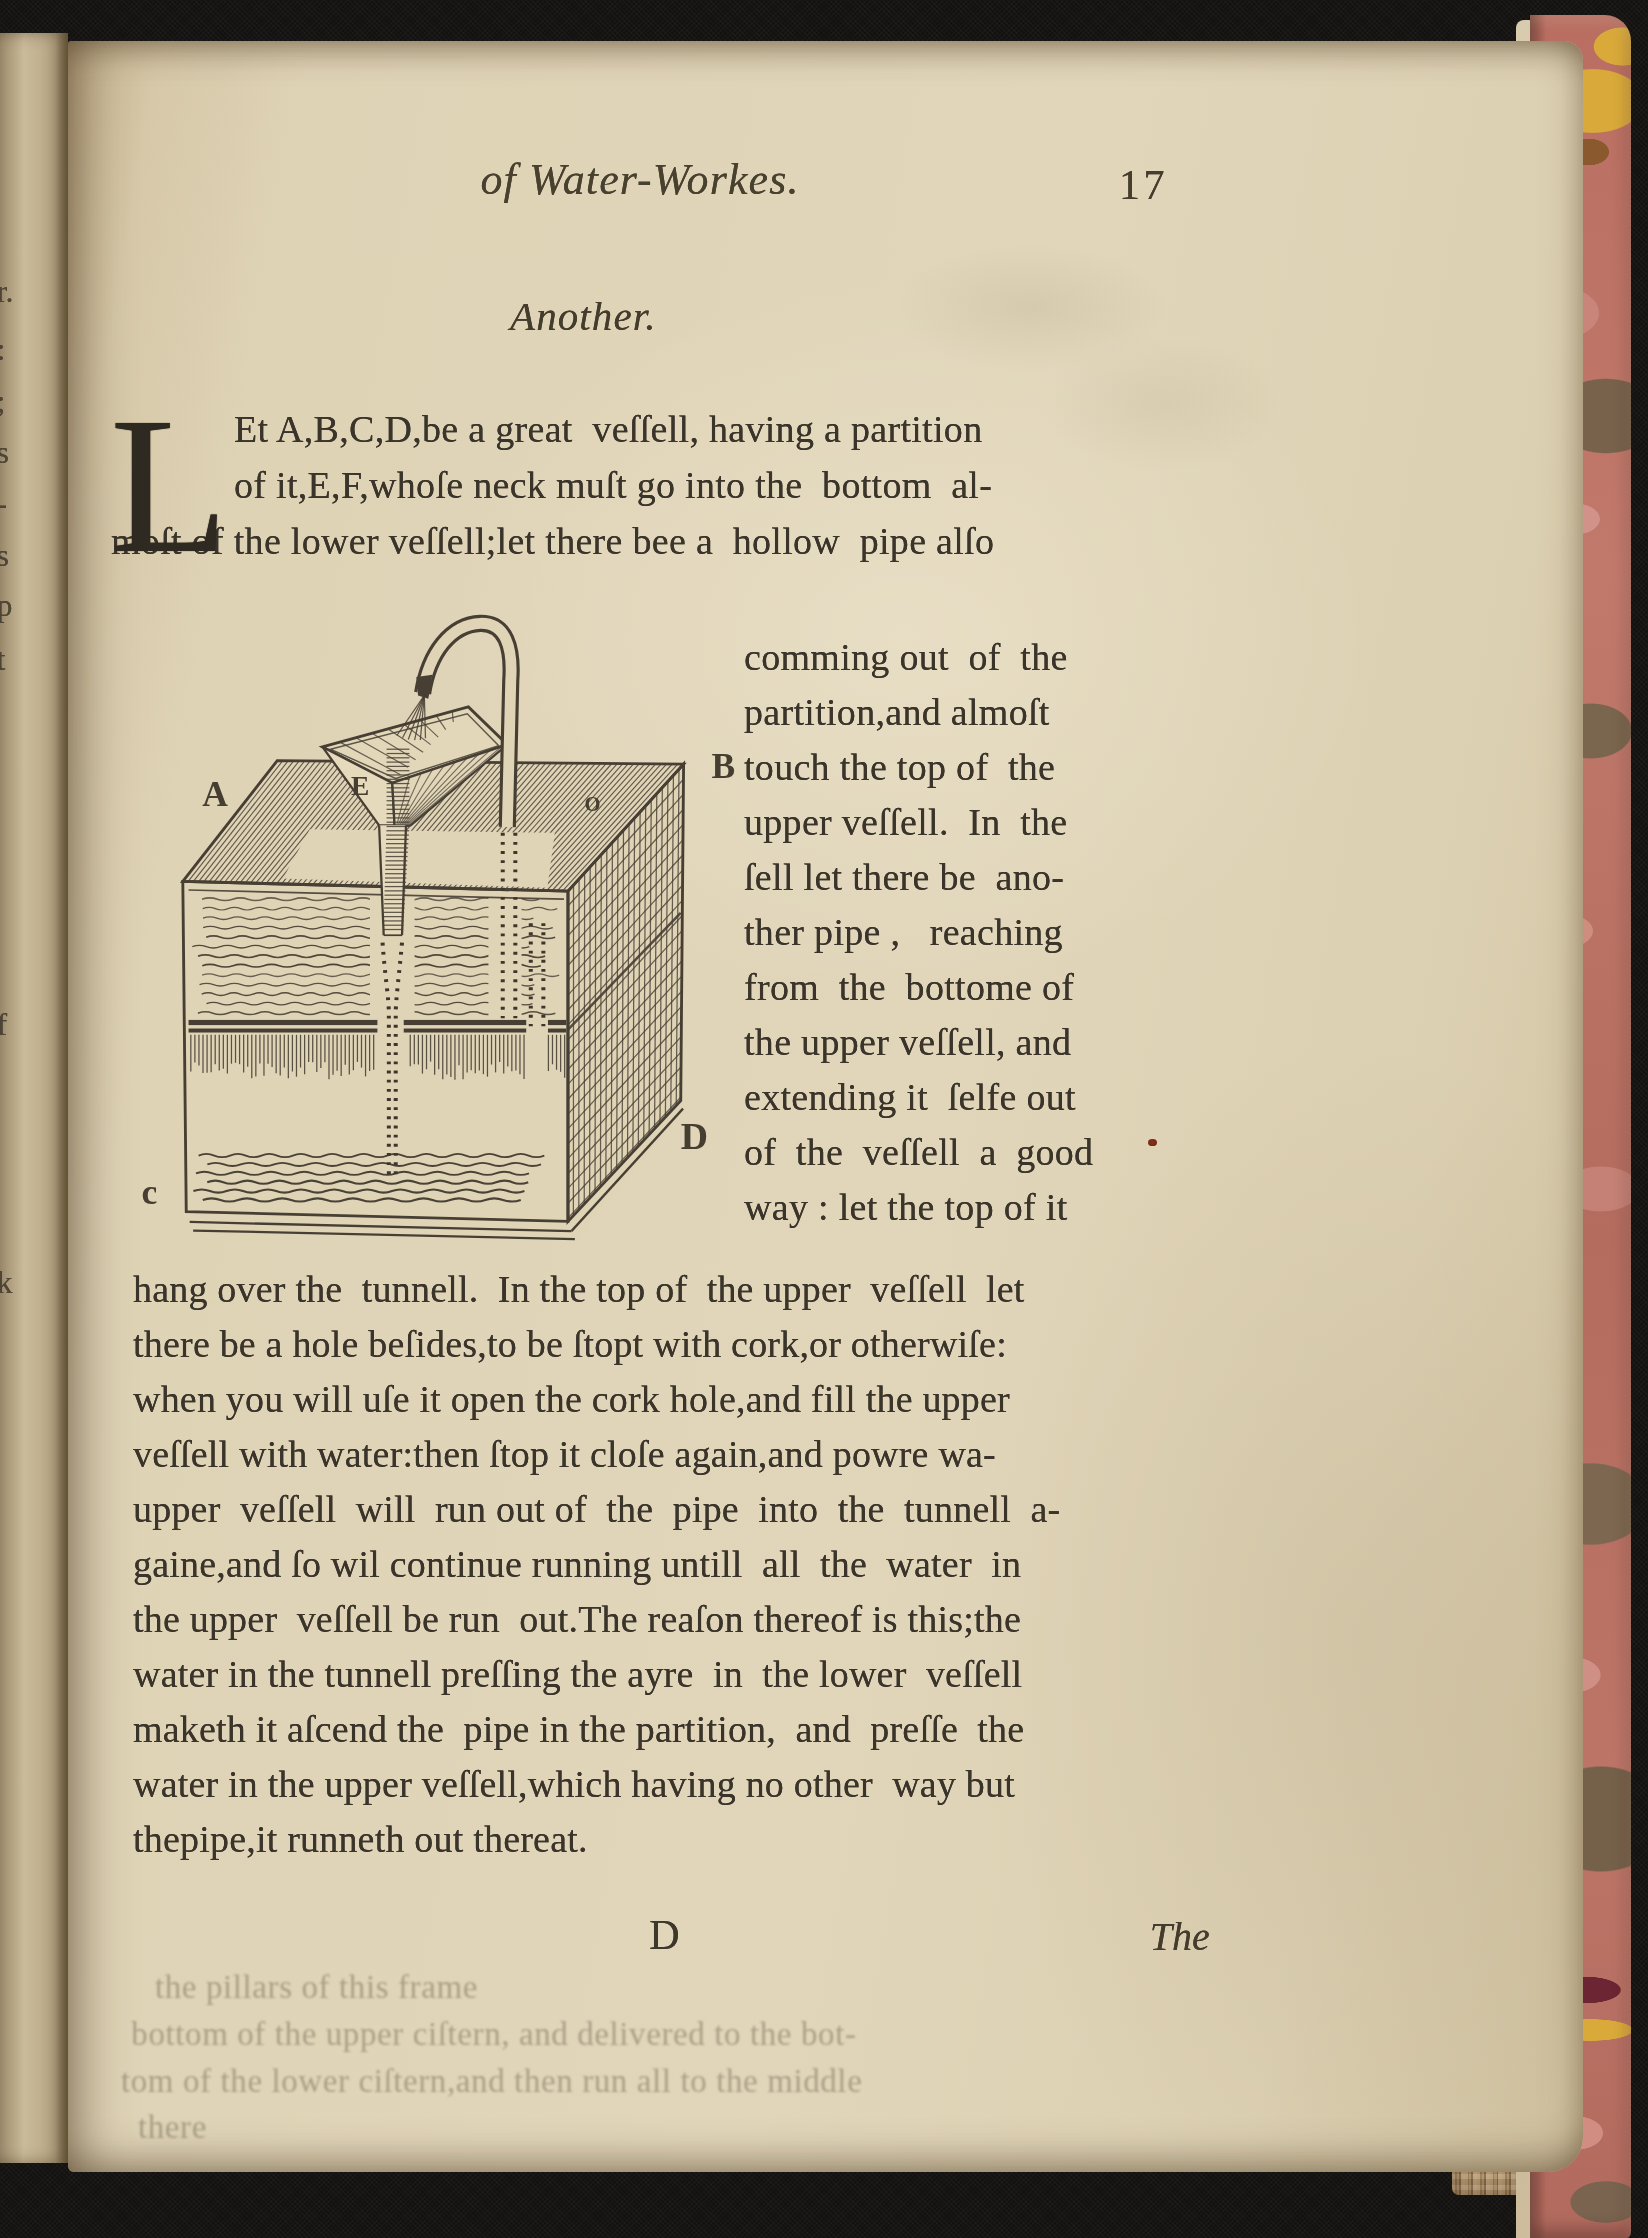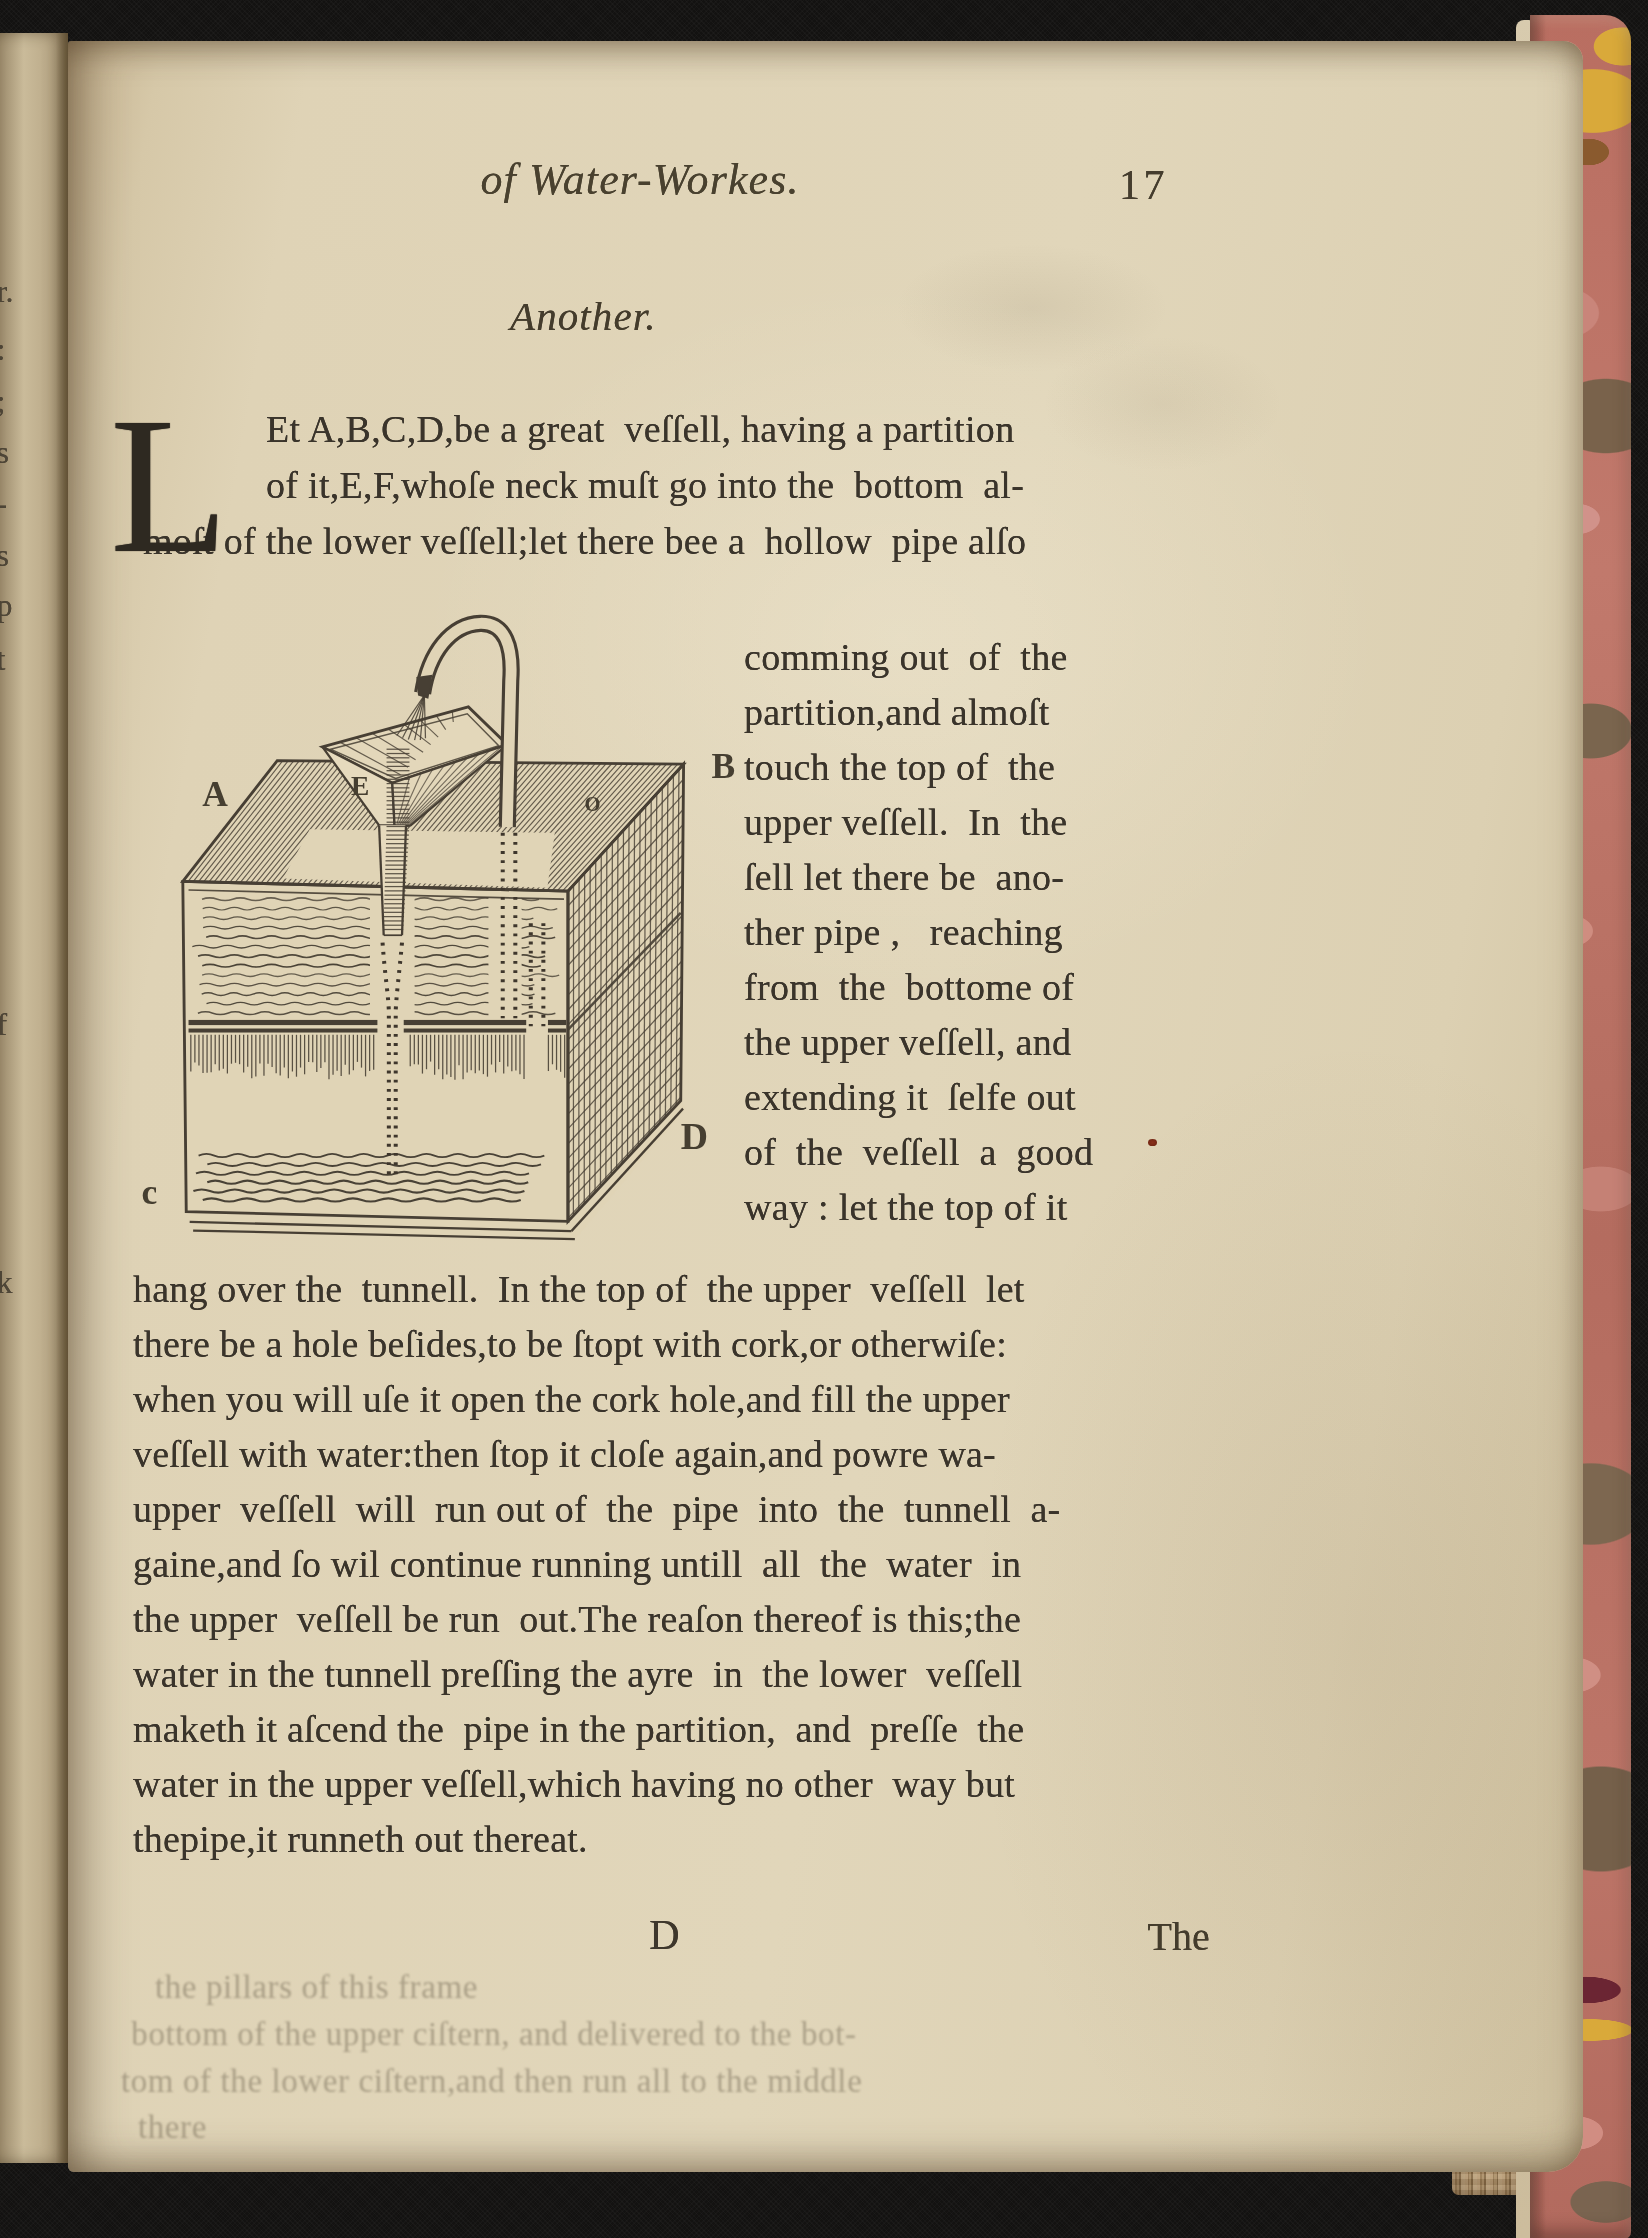--- a/index.html
+++ b/index.html
@@ -94,34 +94,34 @@
   .pagenum{
     position:absolute;left:1019px;top:120px;font-size:42px;color:#453d2e;
     letter-spacing:3.4px;text-shadow:0 0 0.6px #453d2e;margin-left:32px;
   }
   .heading{
     position:absolute;left:442px;top:251px;
     font-style:italic;font-size:41px;letter-spacing:1.1px;color:#443c2c;
     text-shadow:0 0 0.6px #443c2c;
   }
   .para1{position:absolute;left:43px;top:360px;width:1111px;font-size:38px;line-height:56px;}
-  .para1 .pline{text-shadow:0 0 0.6px currentColor;letter-spacing:0.3px;margin-left:32px;}
+  .para1 .pline{text-shadow:0 0 0.6px currentColor;letter-spacing:0.3px;}
   .para1 .indent{padding-left:123px;}
   .dropcap{
     position:absolute;left:-1.1px;top:4.6px;font-size:194px;line-height:160px;
     color:#2e2921;text-shadow:0 0 1.1px #2e2921;
   }
   .col{position:absolute;left:676px;top:589px;width:441px;font-size:38px;line-height:55px;}
   .col .cline{text-shadow:0 0 0.6px currentColor;letter-spacing:0.3px;}
   .para2{position:absolute;left:49px;top:1221px;width:1099px;font-size:38px;line-height:55px;}
   .para2 .pline{text-shadow:0 0 0.6px currentColor;letter-spacing:0.2px;margin-left:16px;}
   .sigline{position:absolute;left:49px;top:1870px;width:1095px;height:63px;}
   .signature{position:absolute;left:0;width:100%;text-align:center;font-size:42px;
     color:#3e372c;text-shadow:0 0 0.6px #3e372c;}
-  .catchword{position:absolute;right:2.3px;top:2.3px;font-size:40px;
+  .catchword{position:absolute;right:2.3px;top:2.3px;font-style:italic;font-size:40px;
     color:#443c2c;text-shadow:0 0 0.6px #443c2c;}
   .ghost{position:absolute;left:53px;top:0;width:1088px;}
   .gline{position:absolute;white-space:pre;font-size:33px;letter-spacing:0.6px;
     color:rgba(95,85,66,.42);filter:blur(1.2px);}
   .gline:nth-child(1){top:1928px;left:34px;}
   .gline:nth-child(2){top:1975px;left:10.3px;}
   .gline:nth-child(3){top:2022px;left:0px;}
   .gline:nth-child(4){top:2068px;left:17px;}
   .speck{position:absolute;left:1080px;top:1098px;width:9.2px;height:6.9px;border-radius:50%;
     background:radial-gradient(#8a2f1a,#6b2512);}

